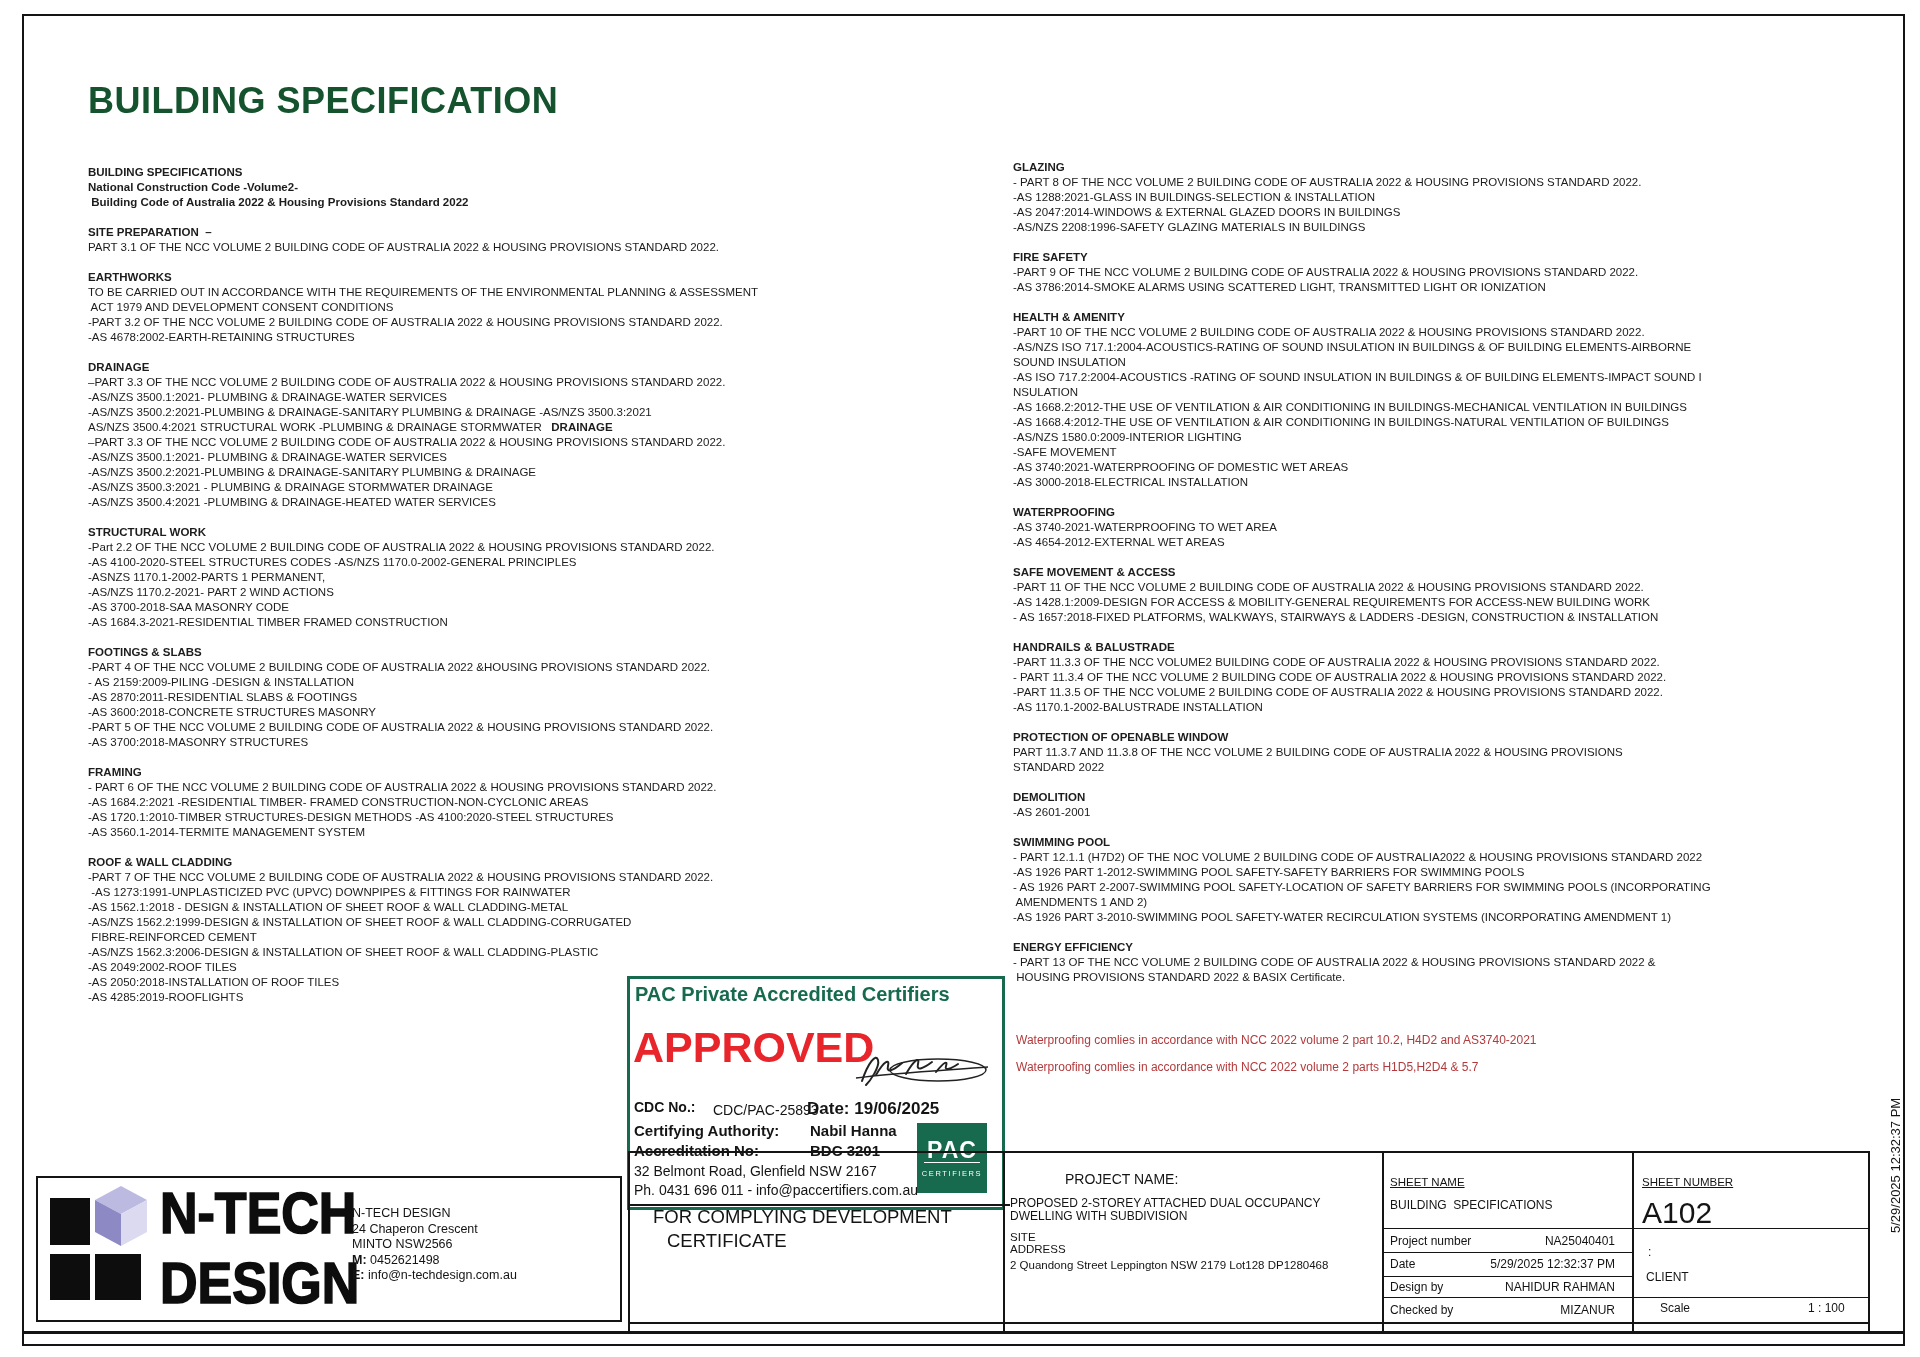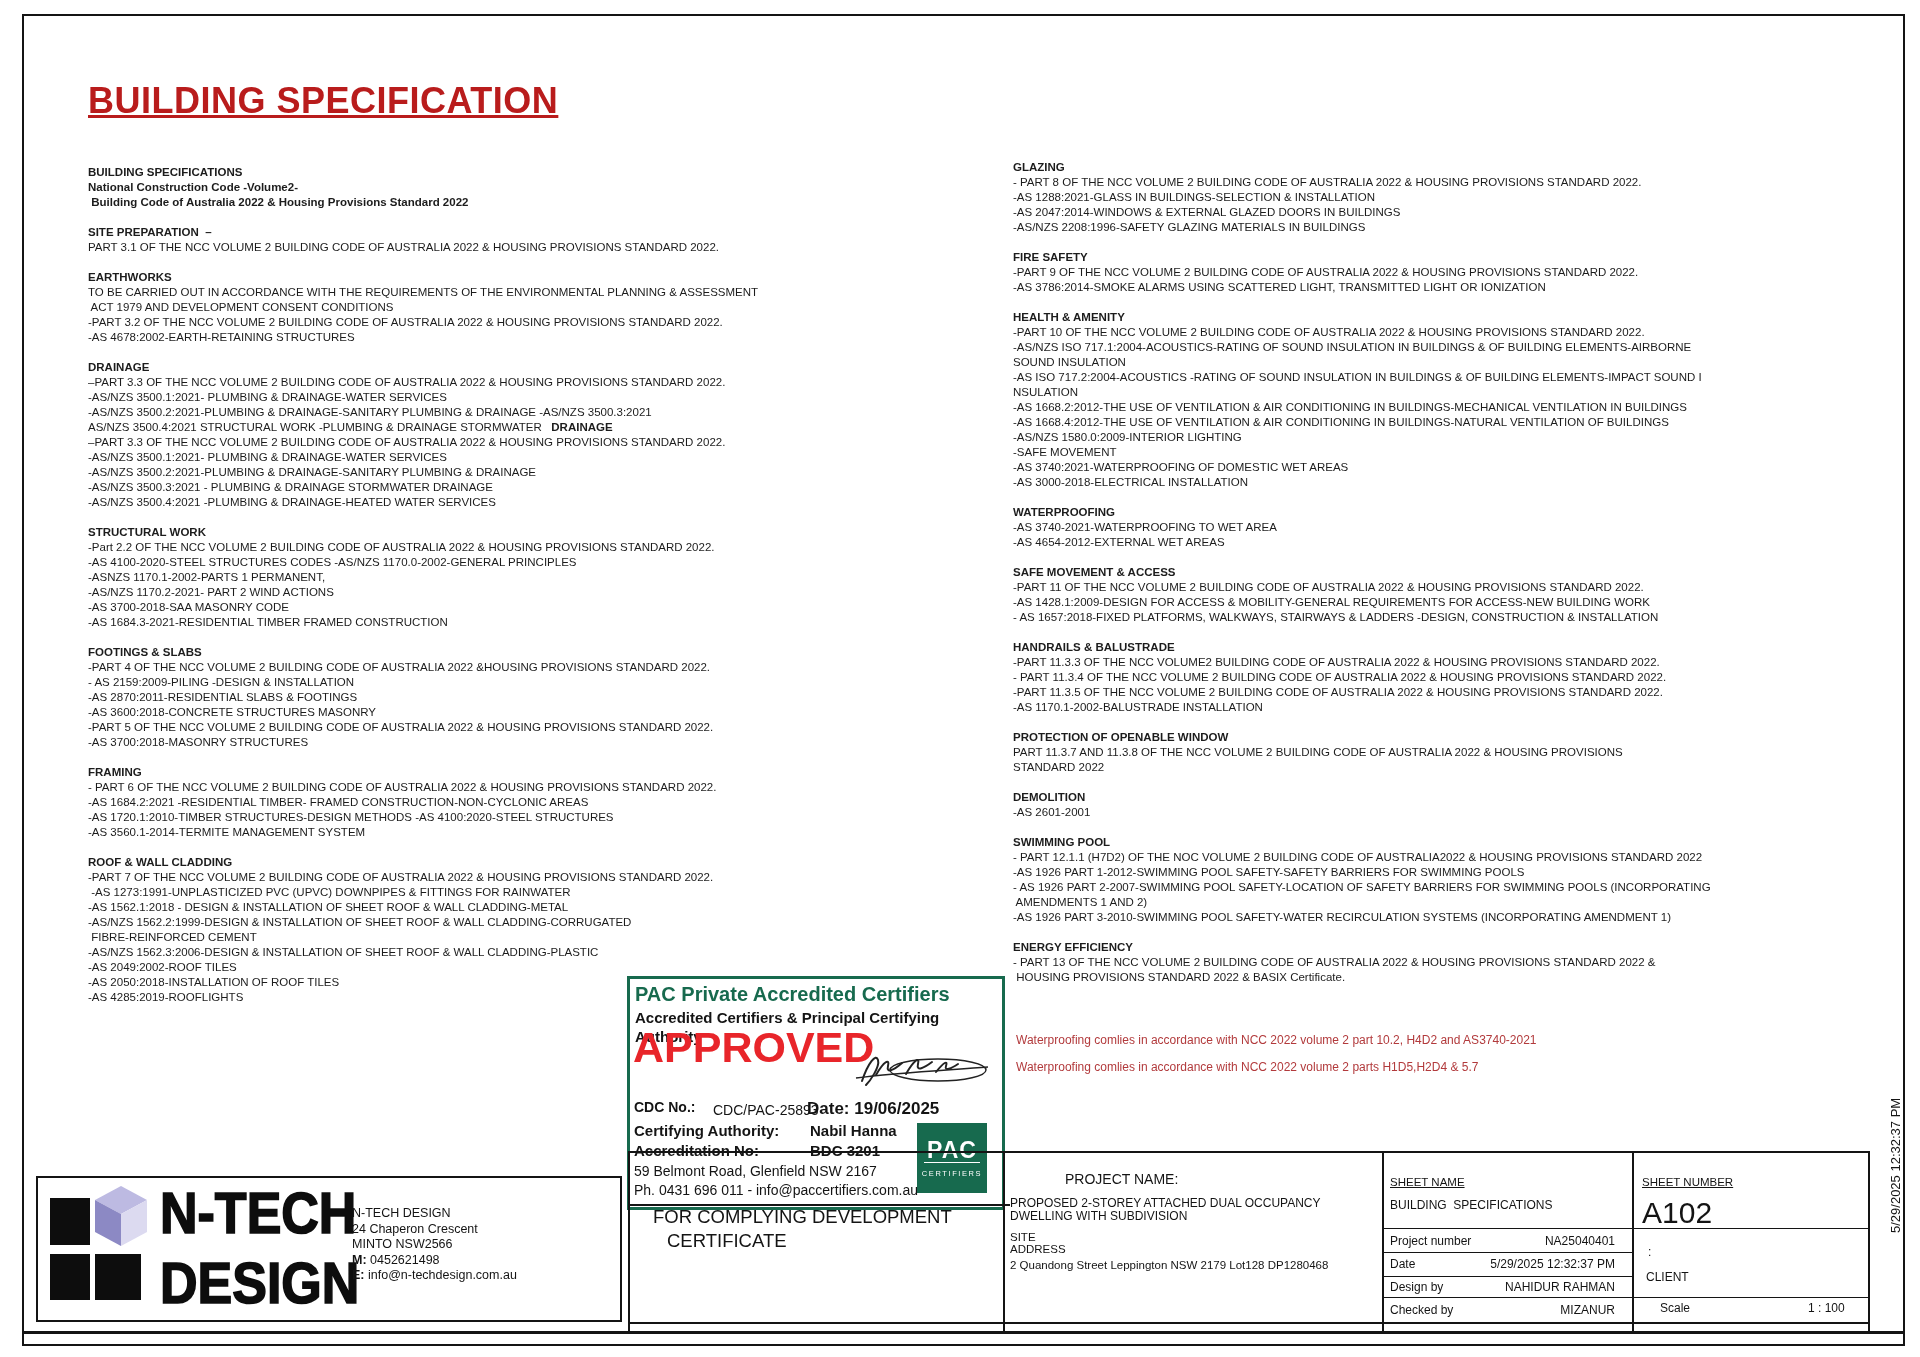--- a/index.html
+++ b/index.html
@@ -1,21 +1,21 @@
 <!DOCTYPE html>
 <html><head>
 <meta charset="utf-8">
 <style>
   html,body{margin:0;padding:0;background:#ffffff;}
   .sheet{position:relative;width:1920px;height:1357px;background:#fff;
     font-family:"Liberation Sans", sans-serif;color:#1c1c1c;overflow:hidden;}
   .page-border{position:absolute;left:22px;top:14px;width:1879px;height:1328px;
     border:2px solid #141414;}
   .doc-title{position:absolute;left:88px;top:80px;font-size:36px;font-weight:bold;
-    letter-spacing:.5px;color:#b91c1c;text-decoration:underline;}
+    letter-spacing:.5px;color:#14532d;}
   .col{position:absolute;font-size:11.5px;line-height:15px;white-space:pre;color:#1c1c1c;}
   .col-left{left:88px;top:165px;width:740px;}
   .col-right{left:1013px;top:160px;width:780px;}
   .spec-section{margin-bottom:15px;}
   .spec-heading{font-weight:bold;white-space:pre;}
   .spec-line{white-space:pre;}
   .spec-line b{font-weight:bold;}
   .all-bold .spec-line{font-weight:bold;}
   .red-note{position:absolute;left:1016px;font-size:12px;color:#b23a3c;white-space:pre;}
   
@@ -72,44 +72,40 @@
 
   <div id="col-left" class="col col-left"><div class="spec-section all-bold"><div class="spec-line">BUILDING SPECIFICATIONS</div><div class="spec-line">National Construction Code -Volume2-</div><div class="spec-line"> Building Code of Australia 2022 &amp; Housing Provisions Standard 2022</div></div><div class="spec-section"><div class="spec-heading">SITE PREPARATION  –</div><div class="spec-line">PART 3.1 OF THE NCC VOLUME 2 BUILDING CODE OF AUSTRALIA 2022 &amp; HOUSING PROVISIONS STANDARD 2022.</div></div><div class="spec-section"><div class="spec-heading">EARTHWORKS</div><div class="spec-line">TO BE CARRIED OUT IN ACCORDANCE WITH THE REQUIREMENTS OF THE ENVIRONMENTAL PLANNING &amp; ASSESSMENT</div><div class="spec-line"> ACT 1979 AND DEVELOPMENT CONSENT CONDITIONS</div><div class="spec-line">-PART 3.2 OF THE NCC VOLUME 2 BUILDING CODE OF AUSTRALIA 2022 &amp; HOUSING PROVISIONS STANDARD 2022.</div><div class="spec-line">-AS 4678:2002-EARTH-RETAINING STRUCTURES</div></div><div class="spec-section"><div class="spec-heading">DRAINAGE</div><div class="spec-line">–PART 3.3 OF THE NCC VOLUME 2 BUILDING CODE OF AUSTRALIA 2022 &amp; HOUSING PROVISIONS STANDARD 2022.</div><div class="spec-line">-AS/NZS 3500.1:2021- PLUMBING &amp; DRAINAGE-WATER SERVICES</div><div class="spec-line">-AS/NZS 3500.2:2021-PLUMBING &amp; DRAINAGE-SANITARY PLUMBING &amp; DRAINAGE -AS/NZS 3500.3:2021</div><div class="spec-line">AS/NZS 3500.4:2021 STRUCTURAL WORK -PLUMBING &amp; DRAINAGE STORMWATER   <b>DRAINAGE</b></div><div class="spec-line">–PART 3.3 OF THE NCC VOLUME 2 BUILDING CODE OF AUSTRALIA 2022 &amp; HOUSING PROVISIONS STANDARD 2022.</div><div class="spec-line">-AS/NZS 3500.1:2021- PLUMBING &amp; DRAINAGE-WATER SERVICES</div><div class="spec-line">-AS/NZS 3500.2:2021-PLUMBING &amp; DRAINAGE-SANITARY PLUMBING &amp; DRAINAGE</div><div class="spec-line">-AS/NZS 3500.3:2021 - PLUMBING &amp; DRAINAGE STORMWATER DRAINAGE</div><div class="spec-line">-AS/NZS 3500.4:2021 -PLUMBING &amp; DRAINAGE-HEATED WATER SERVICES</div></div><div class="spec-section"><div class="spec-heading">STRUCTURAL WORK</div><div class="spec-line">-Part 2.2 OF THE NCC VOLUME 2 BUILDING CODE OF AUSTRALIA 2022 &amp; HOUSING PROVISIONS STANDARD 2022.</div><div class="spec-line">-AS 4100-2020-STEEL STRUCTURES CODES -AS/NZS 1170.0-2002-GENERAL PRINCIPLES</div><div class="spec-line">-ASNZS 1170.1-2002-PARTS 1 PERMANENT,</div><div class="spec-line">-AS/NZS 1170.2-2021- PART 2 WIND ACTIONS</div><div class="spec-line">-AS 3700-2018-SAA MASONRY CODE</div><div class="spec-line">-AS 1684.3-2021-RESIDENTIAL TIMBER FRAMED CONSTRUCTION</div></div><div class="spec-section"><div class="spec-heading">FOOTINGS &amp; SLABS</div><div class="spec-line">-PART 4 OF THE NCC VOLUME 2 BUILDING CODE OF AUSTRALIA 2022 &amp;HOUSING PROVISIONS STANDARD 2022.</div><div class="spec-line">- AS 2159:2009-PILING -DESIGN &amp; INSTALLATION</div><div class="spec-line">-AS 2870:2011-RESIDENTIAL SLABS &amp; FOOTINGS</div><div class="spec-line">-AS 3600:2018-CONCRETE STRUCTURES MASONRY</div><div class="spec-line">-PART 5 OF THE NCC VOLUME 2 BUILDING CODE OF AUSTRALIA 2022 &amp; HOUSING PROVISIONS STANDARD 2022.</div><div class="spec-line">-AS 3700:2018-MASONRY STRUCTURES</div></div><div class="spec-section"><div class="spec-heading">FRAMING</div><div class="spec-line">- PART 6 OF THE NCC VOLUME 2 BUILDING CODE OF AUSTRALIA 2022 &amp; HOUSING PROVISIONS STANDARD 2022.</div><div class="spec-line">-AS 1684.2:2021 -RESIDENTIAL TIMBER- FRAMED CONSTRUCTION-NON-CYCLONIC AREAS</div><div class="spec-line">-AS 1720.1:2010-TIMBER STRUCTURES-DESIGN METHODS -AS 4100:2020-STEEL STRUCTURES</div><div class="spec-line">-AS 3560.1-2014-TERMITE MANAGEMENT SYSTEM</div></div><div class="spec-section"><div class="spec-heading">ROOF &amp; WALL CLADDING</div><div class="spec-line">-PART 7 OF THE NCC VOLUME 2 BUILDING CODE OF AUSTRALIA 2022 &amp; HOUSING PROVISIONS STANDARD 2022.</div><div class="spec-line"> -AS 1273:1991-UNPLASTICIZED PVC (UPVC) DOWNPIPES &amp; FITTINGS FOR RAINWATER</div><div class="spec-line">-AS 1562.1:2018 - DESIGN &amp; INSTALLATION OF SHEET ROOF &amp; WALL CLADDING-METAL</div><div class="spec-line">-AS/NZS 1562.2:1999-DESIGN &amp; INSTALLATION OF SHEET ROOF &amp; WALL CLADDING-CORRUGATED</div><div class="spec-line"> FIBRE-REINFORCED CEMENT</div><div class="spec-line">-AS/NZS 1562.3:2006-DESIGN &amp; INSTALLATION OF SHEET ROOF &amp; WALL CLADDING-PLASTIC</div><div class="spec-line">-AS 2049:2002-ROOF TILES</div><div class="spec-line">-AS 2050:2018-INSTALLATION OF ROOF TILES</div><div class="spec-line">-AS 4285:2019-ROOFLIGHTS</div></div></div>
   <div id="col-right" class="col col-right"><div class="spec-section"><div class="spec-heading">GLAZING</div><div class="spec-line">- PART 8 OF THE NCC VOLUME 2 BUILDING CODE OF AUSTRALIA 2022 &amp; HOUSING PROVISIONS STANDARD 2022.</div><div class="spec-line">-AS 1288:2021-GLASS IN BUILDINGS-SELECTION &amp; INSTALLATION</div><div class="spec-line">-AS 2047:2014-WINDOWS &amp; EXTERNAL GLAZED DOORS IN BUILDINGS</div><div class="spec-line">-AS/NZS 2208:1996-SAFETY GLAZING MATERIALS IN BUILDINGS</div></div><div class="spec-section"><div class="spec-heading">FIRE SAFETY</div><div class="spec-line">-PART 9 OF THE NCC VOLUME 2 BUILDING CODE OF AUSTRALIA 2022 &amp; HOUSING PROVISIONS STANDARD 2022.</div><div class="spec-line">-AS 3786:2014-SMOKE ALARMS USING SCATTERED LIGHT, TRANSMITTED LIGHT OR IONIZATION</div></div><div class="spec-section"><div class="spec-heading">HEALTH &amp; AMENITY</div><div class="spec-line">-PART 10 OF THE NCC VOLUME 2 BUILDING CODE OF AUSTRALIA 2022 &amp; HOUSING PROVISIONS STANDARD 2022.</div><div class="spec-line">-AS/NZS ISO 717.1:2004-ACOUSTICS-RATING OF SOUND INSULATION IN BUILDINGS &amp; OF BUILDING ELEMENTS-AIRBORNE</div><div class="spec-line">SOUND INSULATION</div><div class="spec-line">-AS ISO 717.2:2004-ACOUSTICS -RATING OF SOUND INSULATION IN BUILDINGS &amp; OF BUILDING ELEMENTS-IMPACT SOUND I</div><div class="spec-line">NSULATION</div><div class="spec-line">-AS 1668.2:2012-THE USE OF VENTILATION &amp; AIR CONDITIONING IN BUILDINGS-MECHANICAL VENTILATION IN BUILDINGS</div><div class="spec-line">-AS 1668.4:2012-THE USE OF VENTILATION &amp; AIR CONDITIONING IN BUILDINGS-NATURAL VENTILATION OF BUILDINGS</div><div class="spec-line">-AS/NZS 1580.0:2009-INTERIOR LIGHTING</div><div class="spec-line">-SAFE MOVEMENT</div><div class="spec-line">-AS 3740:2021-WATERPROOFING OF DOMESTIC WET AREAS</div><div class="spec-line">-AS 3000-2018-ELECTRICAL INSTALLATION</div></div><div class="spec-section"><div class="spec-heading">WATERPROOFING</div><div class="spec-line">-AS 3740-2021-WATERPROOFING TO WET AREA</div><div class="spec-line">-AS 4654-2012-EXTERNAL WET AREAS</div></div><div class="spec-section"><div class="spec-heading">SAFE MOVEMENT &amp; ACCESS</div><div class="spec-line">-PART 11 OF THE NCC VOLUME 2 BUILDING CODE OF AUSTRALIA 2022 &amp; HOUSING PROVISIONS STANDARD 2022.</div><div class="spec-line">-AS 1428.1:2009-DESIGN FOR ACCESS &amp; MOBILITY-GENERAL REQUIREMENTS FOR ACCESS-NEW BUILDING WORK</div><div class="spec-line">- AS 1657:2018-FIXED PLATFORMS, WALKWAYS, STAIRWAYS &amp; LADDERS -DESIGN, CONSTRUCTION &amp; INSTALLATION</div></div><div class="spec-section"><div class="spec-heading">HANDRAILS &amp; BALUSTRADE</div><div class="spec-line">-PART 11.3.3 OF THE NCC VOLUME2 BUILDING CODE OF AUSTRALIA 2022 &amp; HOUSING PROVISIONS STANDARD 2022.</div><div class="spec-line">- PART 11.3.4 OF THE NCC VOLUME 2 BUILDING CODE OF AUSTRALIA 2022 &amp; HOUSING PROVISIONS STANDARD 2022.</div><div class="spec-line">-PART 11.3.5 OF THE NCC VOLUME 2 BUILDING CODE OF AUSTRALIA 2022 &amp; HOUSING PROVISIONS STANDARD 2022.</div><div class="spec-line">-AS 1170.1-2002-BALUSTRADE INSTALLATION</div></div><div class="spec-section"><div class="spec-heading">PROTECTION OF OPENABLE WINDOW</div><div class="spec-line">PART 11.3.7 AND 11.3.8 OF THE NCC VOLUME 2 BUILDING CODE OF AUSTRALIA 2022 &amp; HOUSING PROVISIONS</div><div class="spec-line">STANDARD 2022</div></div><div class="spec-section"><div class="spec-heading">DEMOLITION</div><div class="spec-line">-AS 2601-2001</div></div><div class="spec-section"><div class="spec-heading">SWIMMING POOL</div><div class="spec-line">- PART 12.1.1 (H7D2) OF THE NOC VOLUME 2 BUILDING CODE OF AUSTRALIA2022 &amp; HOUSING PROVISIONS STANDARD 2022</div><div class="spec-line">-AS 1926 PART 1-2012-SWIMMING POOL SAFETY-SAFETY BARRIERS FOR SWIMMING POOLS</div><div class="spec-line">- AS 1926 PART 2-2007-SWIMMING POOL SAFETY-LOCATION OF SAFETY BARRIERS FOR SWIMMING POOLS (INCORPORATING</div><div class="spec-line"> AMENDMENTS 1 AND 2)</div><div class="spec-line">-AS 1926 PART 3-2010-SWIMMING POOL SAFETY-WATER RECIRCULATION SYSTEMS (INCORPORATING AMENDMENT 1)</div></div><div class="spec-section"><div class="spec-heading">ENERGY EFFICIENCY</div><div class="spec-line">- PART 13 OF THE NCC VOLUME 2 BUILDING CODE OF AUSTRALIA 2022 &amp; HOUSING PROVISIONS STANDARD 2022 &amp;</div><div class="spec-line"> HOUSING PROVISIONS STANDARD 2022 &amp; BASIX Certificate.</div></div></div>
 
   <div class="red-note" style="top:1033px;">Waterproofing comlies in accordance with NCC 2022 volume 2 part 10.2, H4D2 and AS3740-2021</div>
   <div class="red-note" style="top:1060px;">Waterproofing comlies in accordance with NCC 2022 volume 2 parts H1D5,H2D4 &amp; 5.7</div>
 
   <div class="stamp">
     <div class="stamp-border"></div>
     <div class="stamp-title">PAC Private Accredited Certifiers</div>
-    <div class="stamp-sub">
-      <div>Accredited Certifiers &amp; Principal Certifying</div>
-      <div>Authority</div>
-    </div>
     <div class="stamp-approved">APPROVED</div>
     <svg class="stamp-sign" viewBox="0 0 140 50">
       <path d="M10 36 C16 18 24 8 26 15 C28 22 18 36 14 40 M24 30 C32 16 38 13 36 21 C34 29 42 25 50 18 M54 29 C62 15 68 11 66 19 C64 27 72 23 80 17 M84 27 C92 17 96 15 94 21 C92 27 100 23 106 19" stroke="#222" fill="none" stroke-width="2" stroke-linecap="round"></path>
       <path d="M4 33 C40 28 80 26 136 22" stroke="#222" fill="none" stroke-width="1.5"></path>
       <ellipse cx="86" cy="25" rx="48" ry="11" stroke="#222" fill="none" stroke-width="1.4"></ellipse>
     </svg>
     <div class="stamp-row r-cdc">
       <span class="lbl-big">CDC No.:</span>
       <span class="val-reg">CDC/PAC-25893</span>
       <span class="date-big">Date: 19/06/2025</span>
     </div>
     <div class="stamp-row r-cert">
       <span class="lbl-med">Certifying Authority:</span>
       <span class="val-med">Nabil Hanna</span>
     </div>
     <div class="stamp-row r-accr">
       <span class="lbl-med">Accreditation No:</span>
       <span class="val-med">BDC 3201</span>
     </div>
-    <div class="stamp-addr">59 Belmont Road, Glenfield NSW 2167</div>
+    <div class="stamp-addr">32 Belmont Road, Glenfield NSW 2167</div>
     <div class="stamp-ph">Ph. 0431 696 011 - info@paccertifiers.com.au</div>
     <div class="pac-logo">
       <div class="p1">PAC</div>
       <div class="p2">CERTIFIERS</div>
     </div>
   </div>
 
   <div class="hline" style="left:628px;top:1151px;width:1240px;height:2px;"></div>
   <div class="hline" style="left:628px;top:1204px;width:382px;height:2px;"></div>
   <div class="vline" style="left:628px;top:1151px;width:2px;height:180px;"></div>

